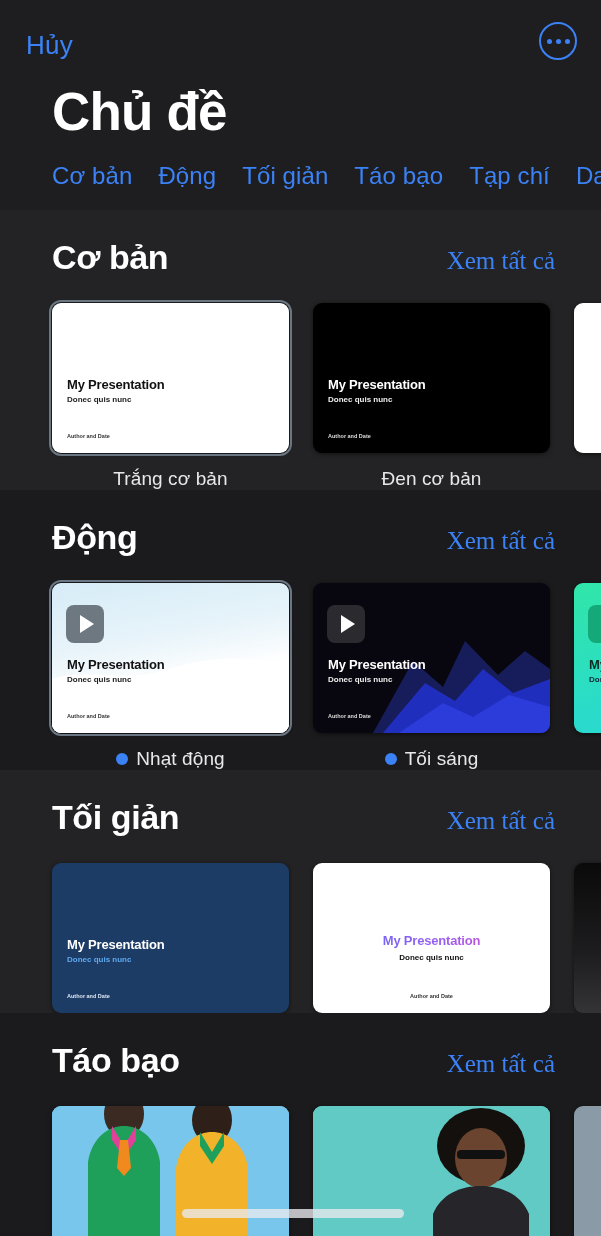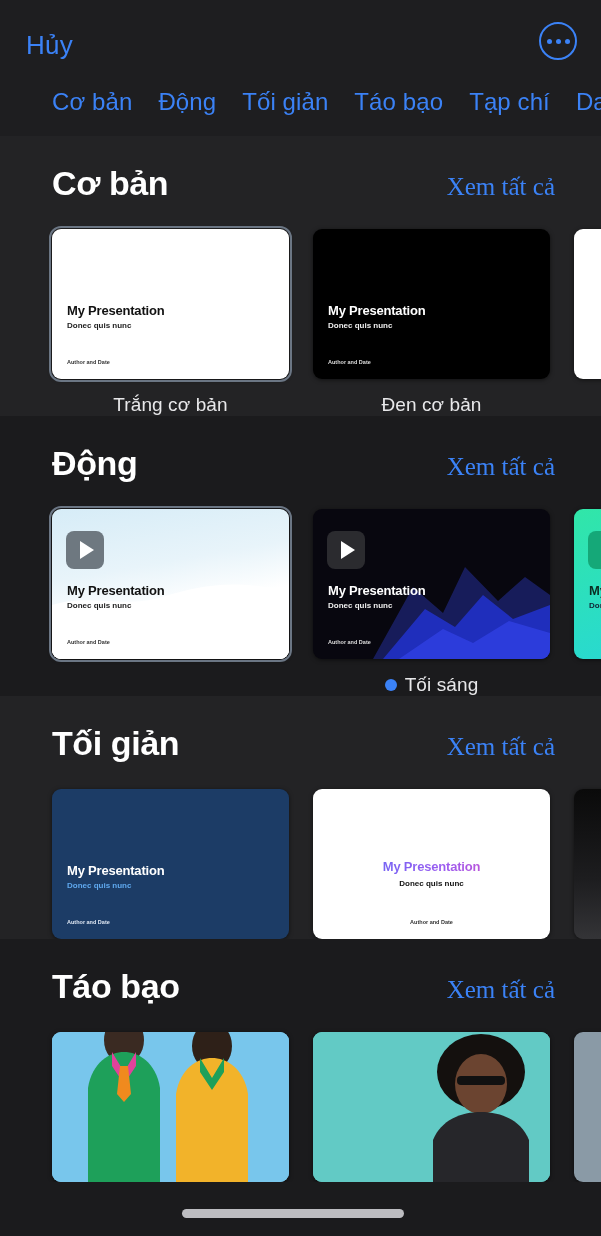--- a/index.html
+++ b/index.html
@@ -123,20 +123,21 @@
 
   <div class="topbar">
     <button class="cancel-btn">Hủy</button>
     <button class="more-btn">
       <i></i>
       <i></i>
       <i></i>
     </button>
   </div>
 
+  <div class="page-title">Chủ đề</div>
 
   <div class="tabs">
     <button class="tab">Cơ bản</button>
     <button class="tab">Động</button>
     <button class="tab">Tối giản</button>
     <button class="tab">Táo bạo</button>
     <button class="tab">Tạp chí</button>
     <button class="tab">Da</button>
   </div>
 
@@ -194,20 +195,24 @@
             <path d="M0 108 C 50 98, 90 112, 140 100 C 180 90, 210 92, 237 98 L237 150 L0 150 Z" fill="#ffffff"></path>
           </svg>
           <div class="play" style="background:#6e7880;">
             <span class="tri"></span>
           </div>
           <div class="slide">
             <div class="s-title" style="color:#111;">My Presentation</div>
             <div class="s-sub" style="color:#222;">Donec quis nunc</div>
             <div class="s-foot" style="color:#333;">Author and Date</div>
           </div>
+        </div>
+        <div class="caption">
+          <span class="dot"></span>
+          <span>Nhạt động</span>
         </div>
       </div>
 
       <div class="cardwrap">
         <div class="thumb" style="background:#08070f;">
           <svg width="237" height="150" viewBox="0 0 237 150" style="position:absolute;inset:0;">
             <path d="M60 150 L100 78 L130 104 L152 58 L185 92 L212 68 L237 86 L237 150 Z" fill="#1a1f63" opacity="0.9"></path>
             <path d="M70 150 L112 100 L142 118 L170 86 L200 110 L237 96 L237 150 Z" fill="#2130c4" opacity="0.92"></path>
             <path d="M86 150 L130 120 L160 134 L196 112 L237 124 L237 150 Z" fill="#2f3ee0" opacity="0.85"></path>
           </svg>

